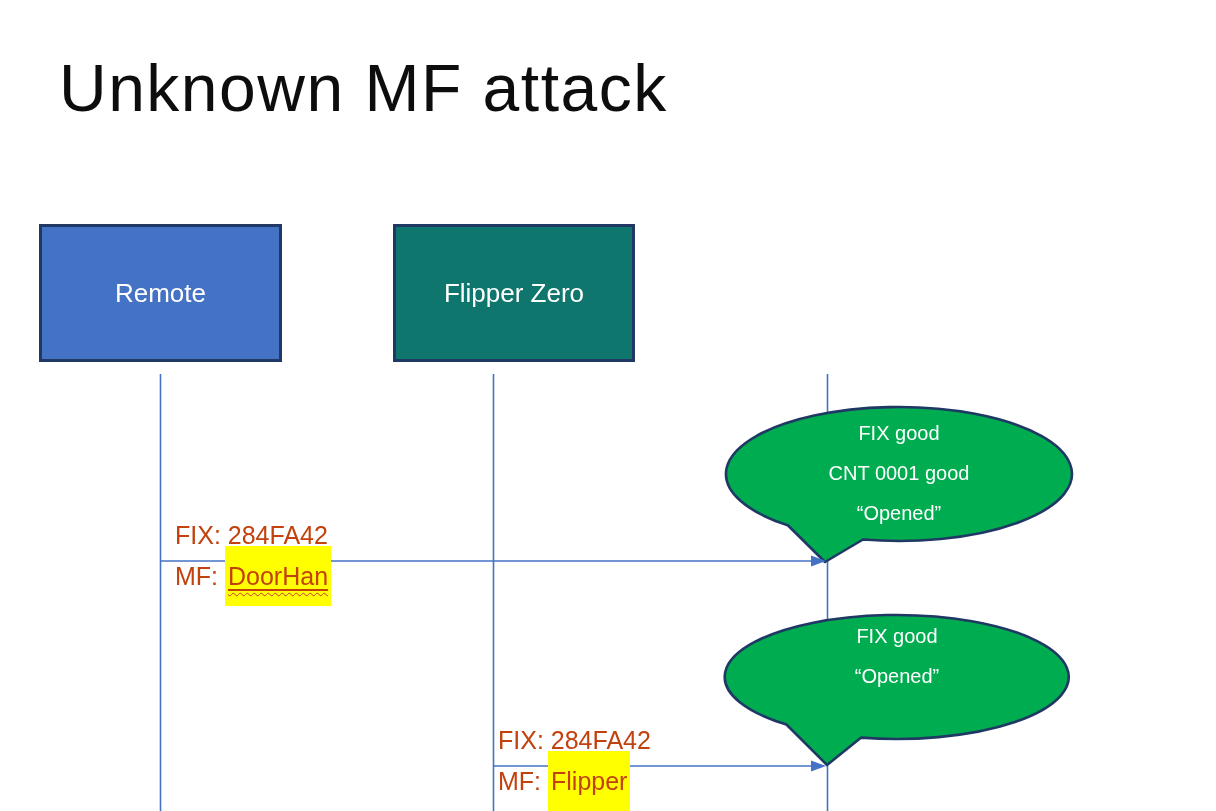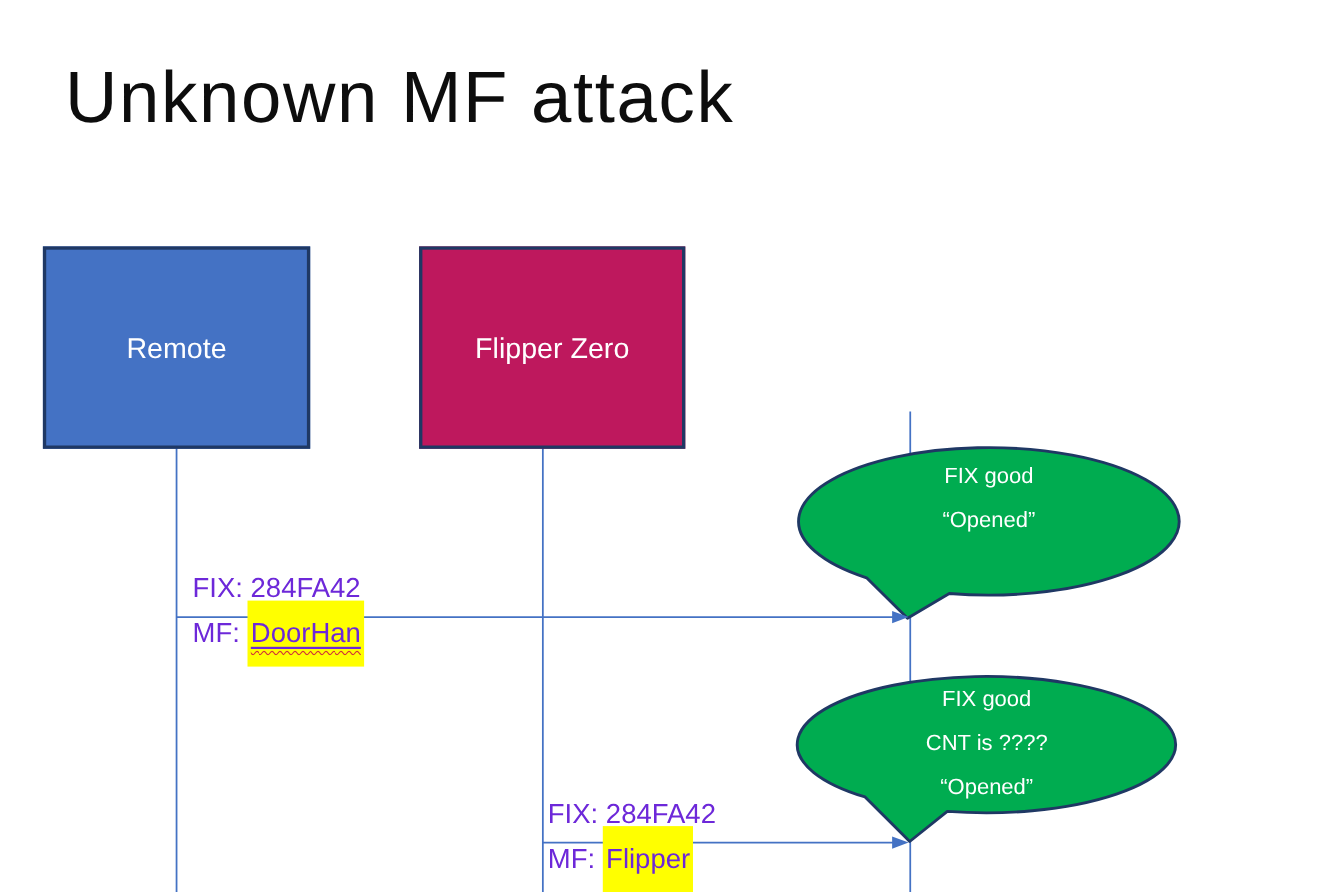--- a/index.html
+++ b/index.html
@@ -9,31 +9,31 @@
   }
   svg.diagram{position:absolute;left:0;top:0;z-index:1;}
 
   .slide-title{
     position:absolute;left:59px;top:2px;z-index:3;
     font-size:66px;font-weight:300;letter-spacing:1.5px;color:#0d0d0d;
     white-space:nowrap;
   }
 
   .actor-box{
-    position:absolute;top:176px;height:184px;box-sizing:border-box;
+    position:absolute;top:176px;height:138px;box-sizing:border-box;
     border:3px solid #1F3864;z-index:2;
     display:flex;align-items:center;justify-content:center;
     color:#ffffff;font-size:26px;
   }
   .actor-remote  {left:39px; width:243px;background:#4472C4;}
-  .actor-flipper {left:381px;width:242px;background:#be185d;}
+  .actor-flipper {left:393px;width:242px;background:#0f766e;}
   .actor-receiver{left:708px;width:242px;background:#00AC50;}
 
   .msg{
-    position:absolute;z-index:3;color:#6d28d9;
+    position:absolute;z-index:3;color:#c2410c;
     font-size:25px;line-height:41px;white-space:nowrap;
   }
   .msg-1{left:175px;top:467px;}
   .msg-2{left:498px;top:672px;}
 
   .hl{background:#FFFF00;padding:16px 3px;}
   .u{text-decoration:underline;text-decoration-thickness:2px;text-underline-offset:4px;}
   .wavy{text-decoration:underline;text-decoration-style:wavy;text-decoration-color:#D13438;
         text-decoration-thickness:1px;text-underline-offset:7px;}
 
@@ -84,22 +84,22 @@
     <div><span>MF: </span><span class="hl u"><span class="wavy">DoorHan</span></span></div>
   </div>
 
   <div class="msg msg-2">
     <div>FIX: 284FA42</div>
     <div><span>MF: </span><span class="hl">Flipper</span></div>
   </div>
 
   <div class="callout-text callout-text-1">
     <div>FIX good</div>
+    <div>CNT 0001 good</div>
     <div>“Opened”</div>
   </div>
 
   <div class="callout-text callout-text-2">
     <div>FIX good</div>
-    <div>CNT is ????</div>
     <div>“Opened”</div>
   </div>
 
 </div>
 
 </body></html>

